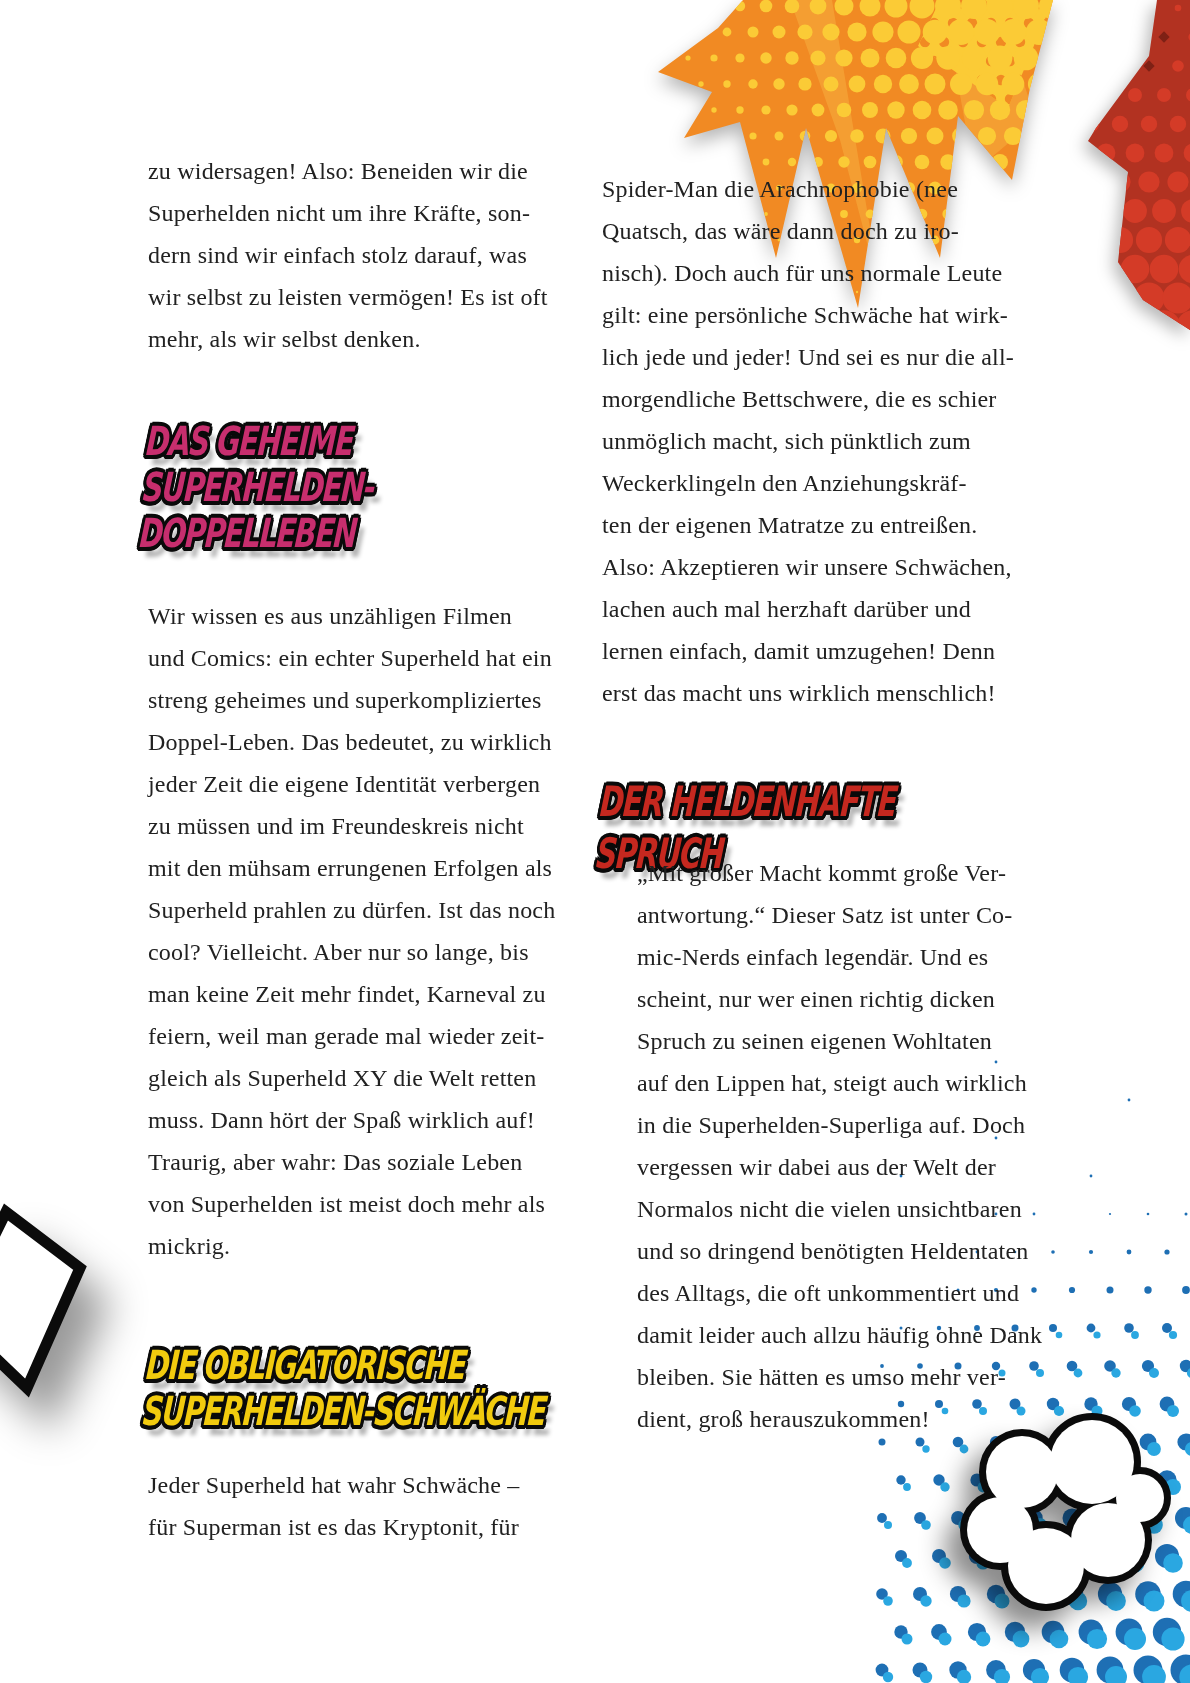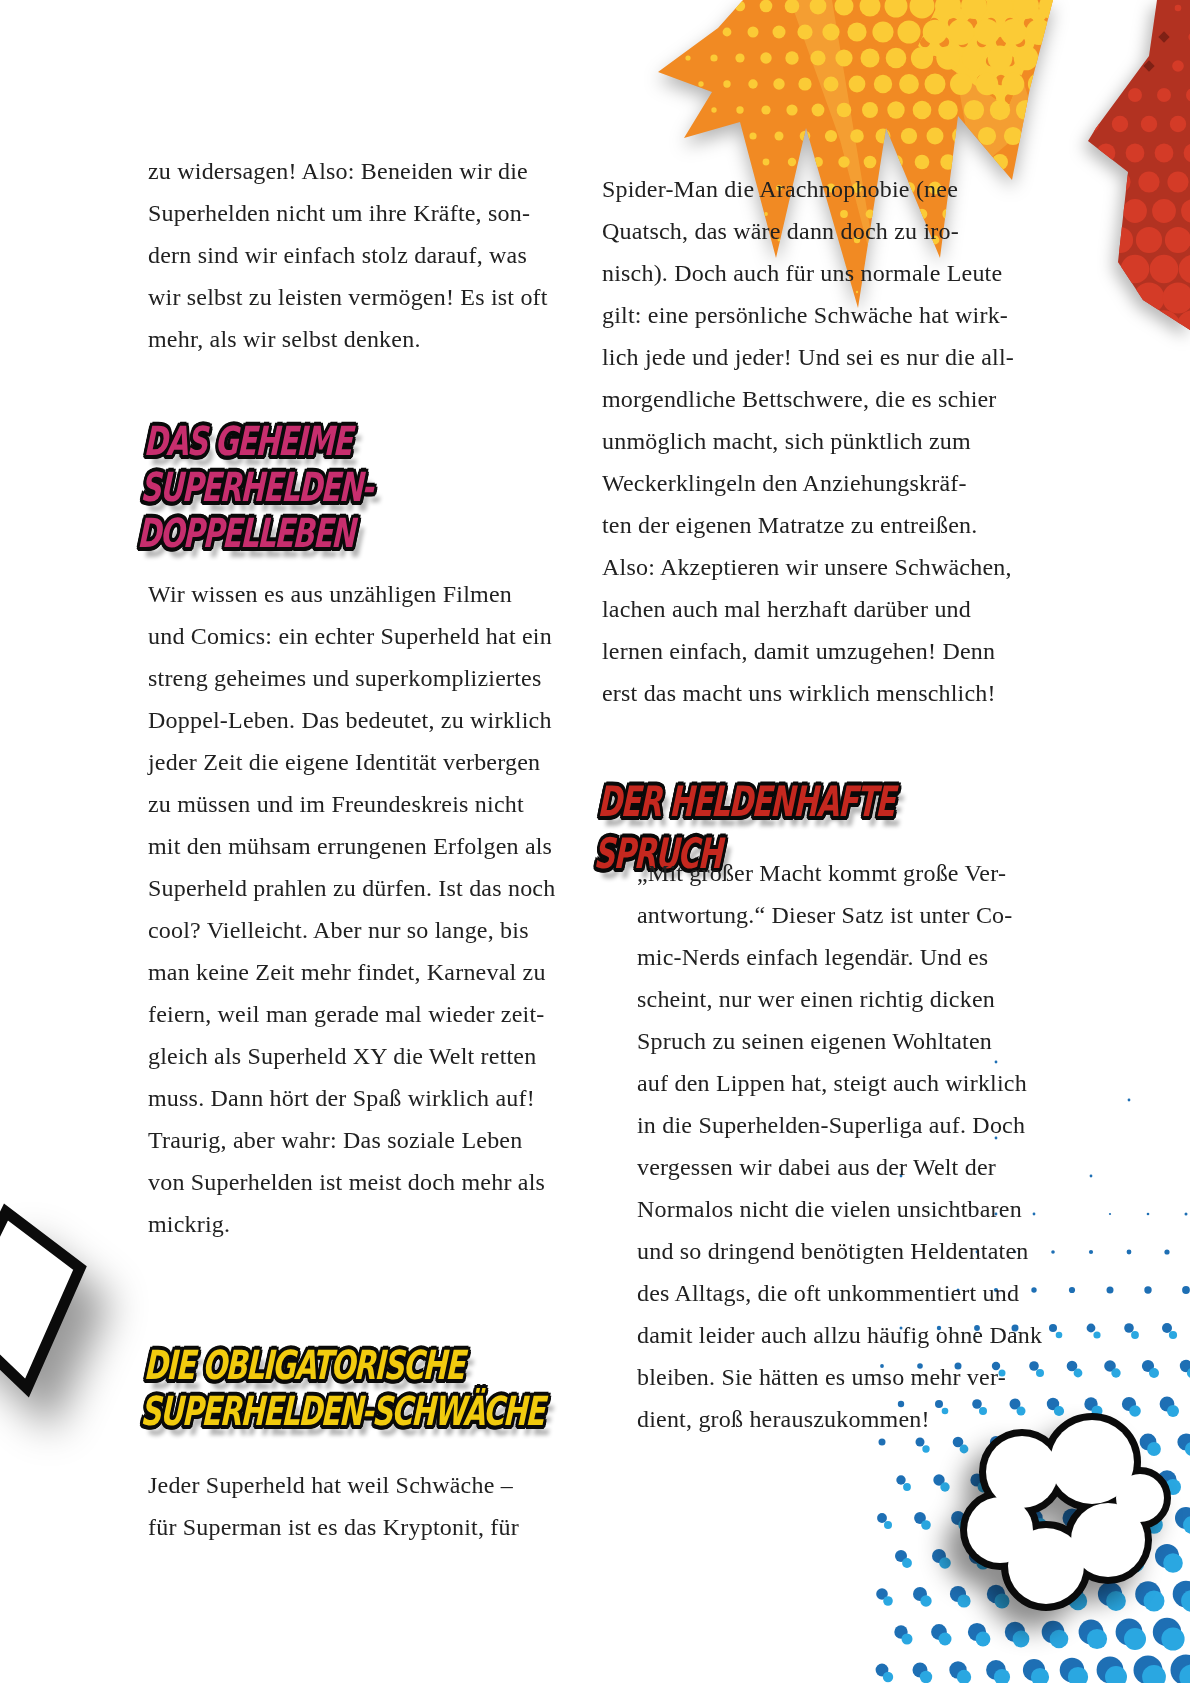--- a/index.html
+++ b/index.html
@@ -593,41 +593,41 @@
   <div class="txt body" style="left:148px;top:150px;width:445px;">zu widersagen! Also: Beneiden wir die
 Superhelden nicht um ihre Kräfte, son-
 dern sind wir einfach stolz darauf, was
 wir selbst zu leisten vermögen! Es ist oft
 mehr, als wir selbst denken.</div>
 
   <div class="comic" style="left: 148px; top: 418px; color: rgb(199, 46, 110);">Das geheime
 Superhelden-
 Doppelleben</div>
 
-  <div class="txt body" style="left:148px;top:573px;width:445px;">Wir wissen es aus unzähligen Filmen
+  <div class="txt body" style="left:148px;top:595px;width:445px;">Wir wissen es aus unzähligen Filmen
 und Comics: ein echter Superheld hat ein
 streng geheimes und superkompliziertes
 Doppel-Leben. Das bedeutet, zu wirklich
 jeder Zeit die eigene Identität verbergen
 zu müssen und im Freundeskreis nicht
 mit den mühsam errungenen Erfolgen als
 Superheld prahlen zu dürfen. Ist das noch
 cool? Vielleicht. Aber nur so lange, bis
 man keine Zeit mehr findet, Karneval zu
 feiern, weil man gerade mal wieder zeit-
 gleich als Superheld XY die Welt retten
 muss. Dann hört der Spaß wirklich auf!
 Traurig, aber wahr: Das soziale Leben
 von Superhelden ist meist doch mehr als
 mickrig.</div>
 
   <div class="comic" style="left: 148px; top: 1342px; color: rgb(242, 203, 14);">Die obligatorische
 Superhelden-Schwäche</div>
 
-  <div class="txt body" style="left:148px;top:1464px;width:445px;">Jeder Superheld hat weil Schwäche –
+  <div class="txt body" style="left:148px;top:1464px;width:445px;">Jeder Superheld hat wahr Schwäche –
 für Superman ist es das Kryptonit, für</div>
 
   <div class="txt body" style="left:602px;top:168px;width:450px;">Spider-Man die Arachnophobie (nee
 Quatsch, das wäre dann doch zu iro-
 nisch). Doch auch für uns normale Leute
 gilt: eine persönliche Schwäche hat wirk-
 lich jede und jeder! Und sei es nur die all-
 morgendliche Bettschwere, die es schier
 unmöglich macht, sich pünktlich zum
 Weckerklingeln den Anziehungskräf-

